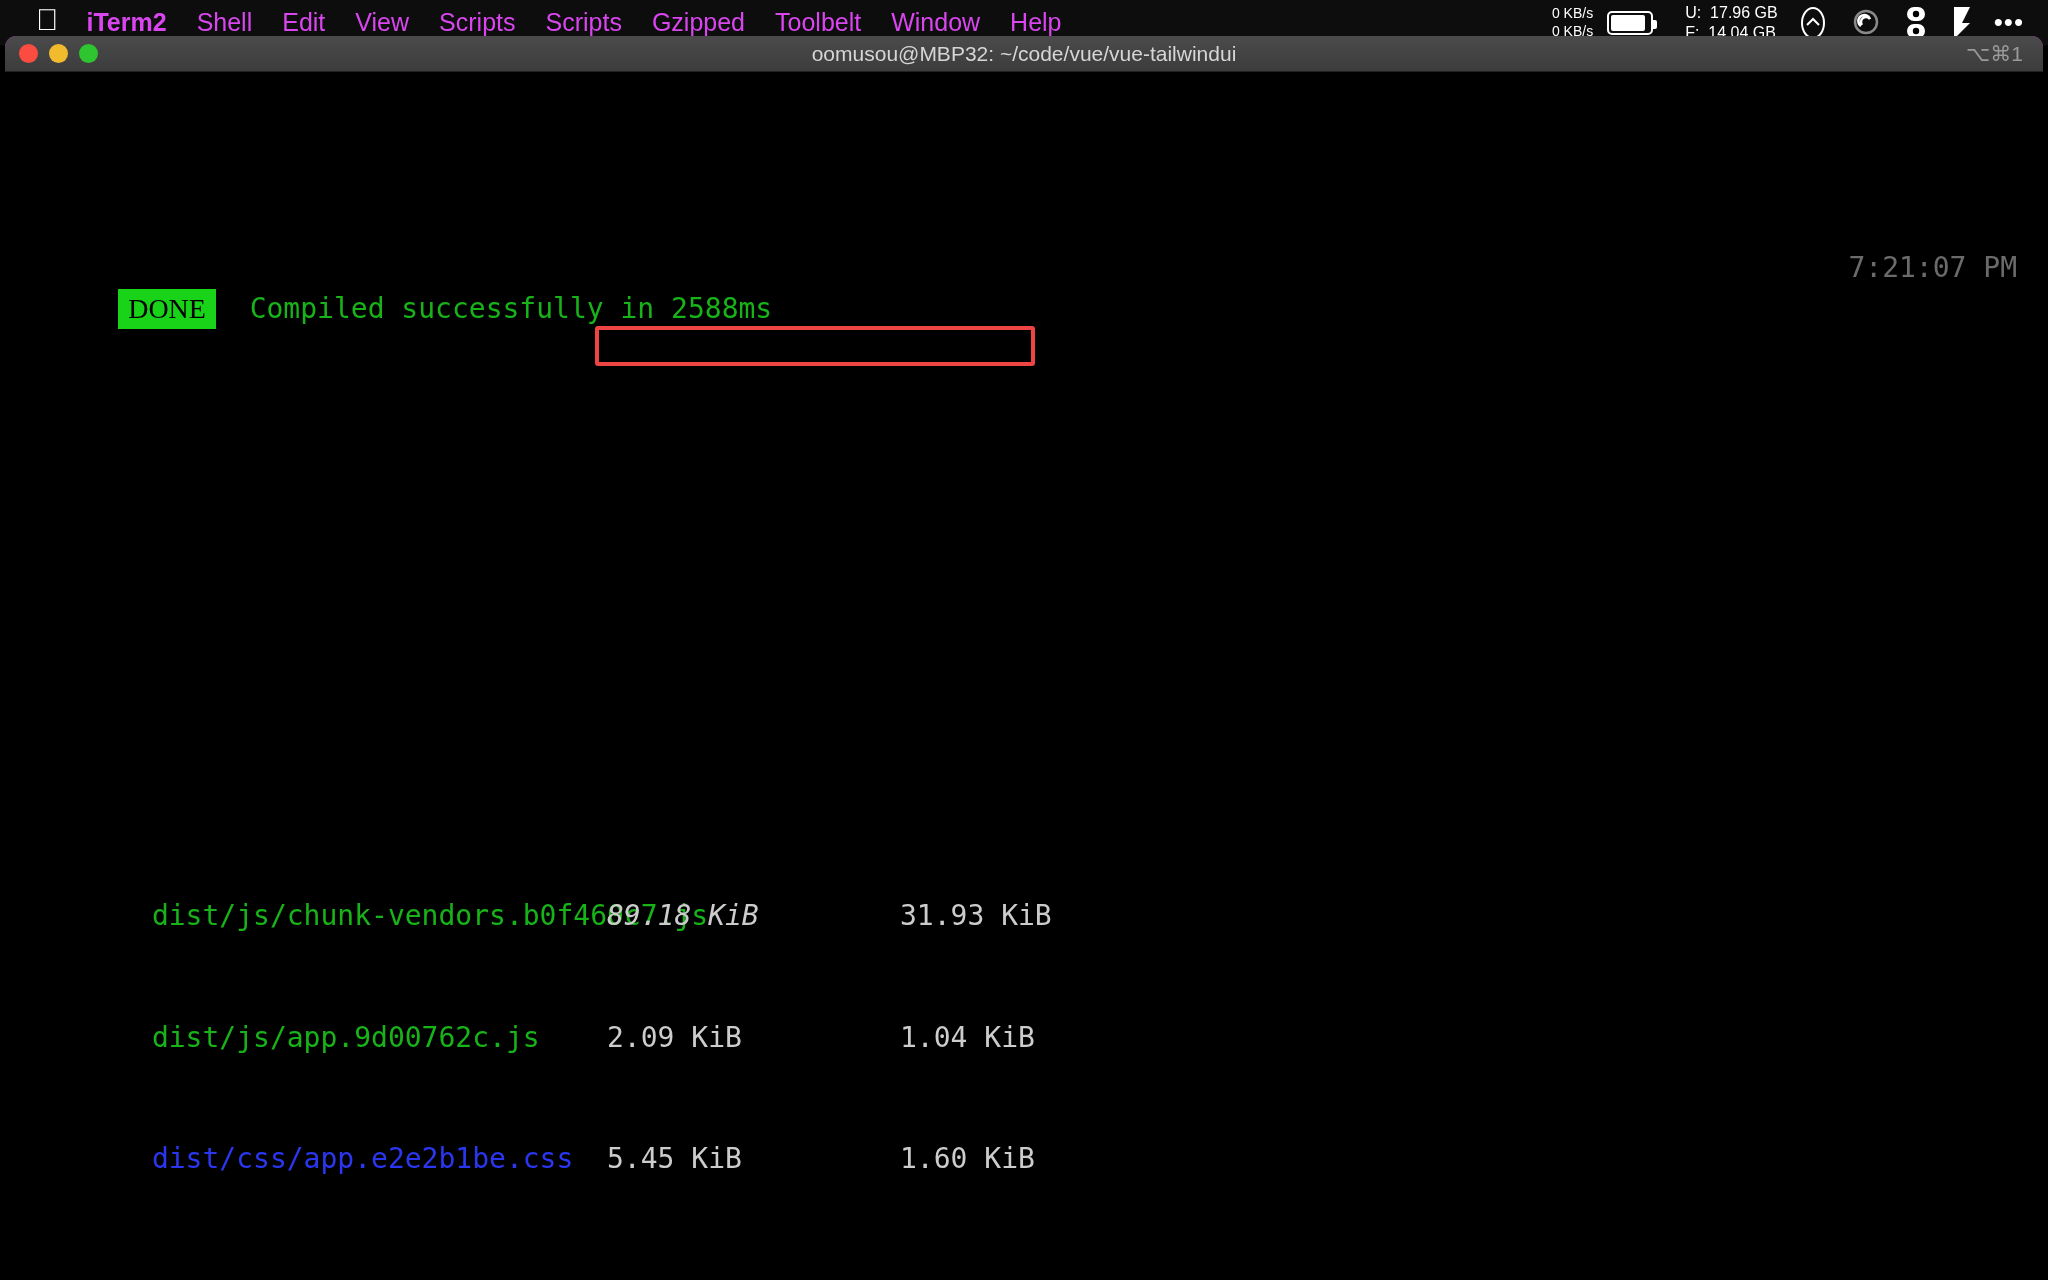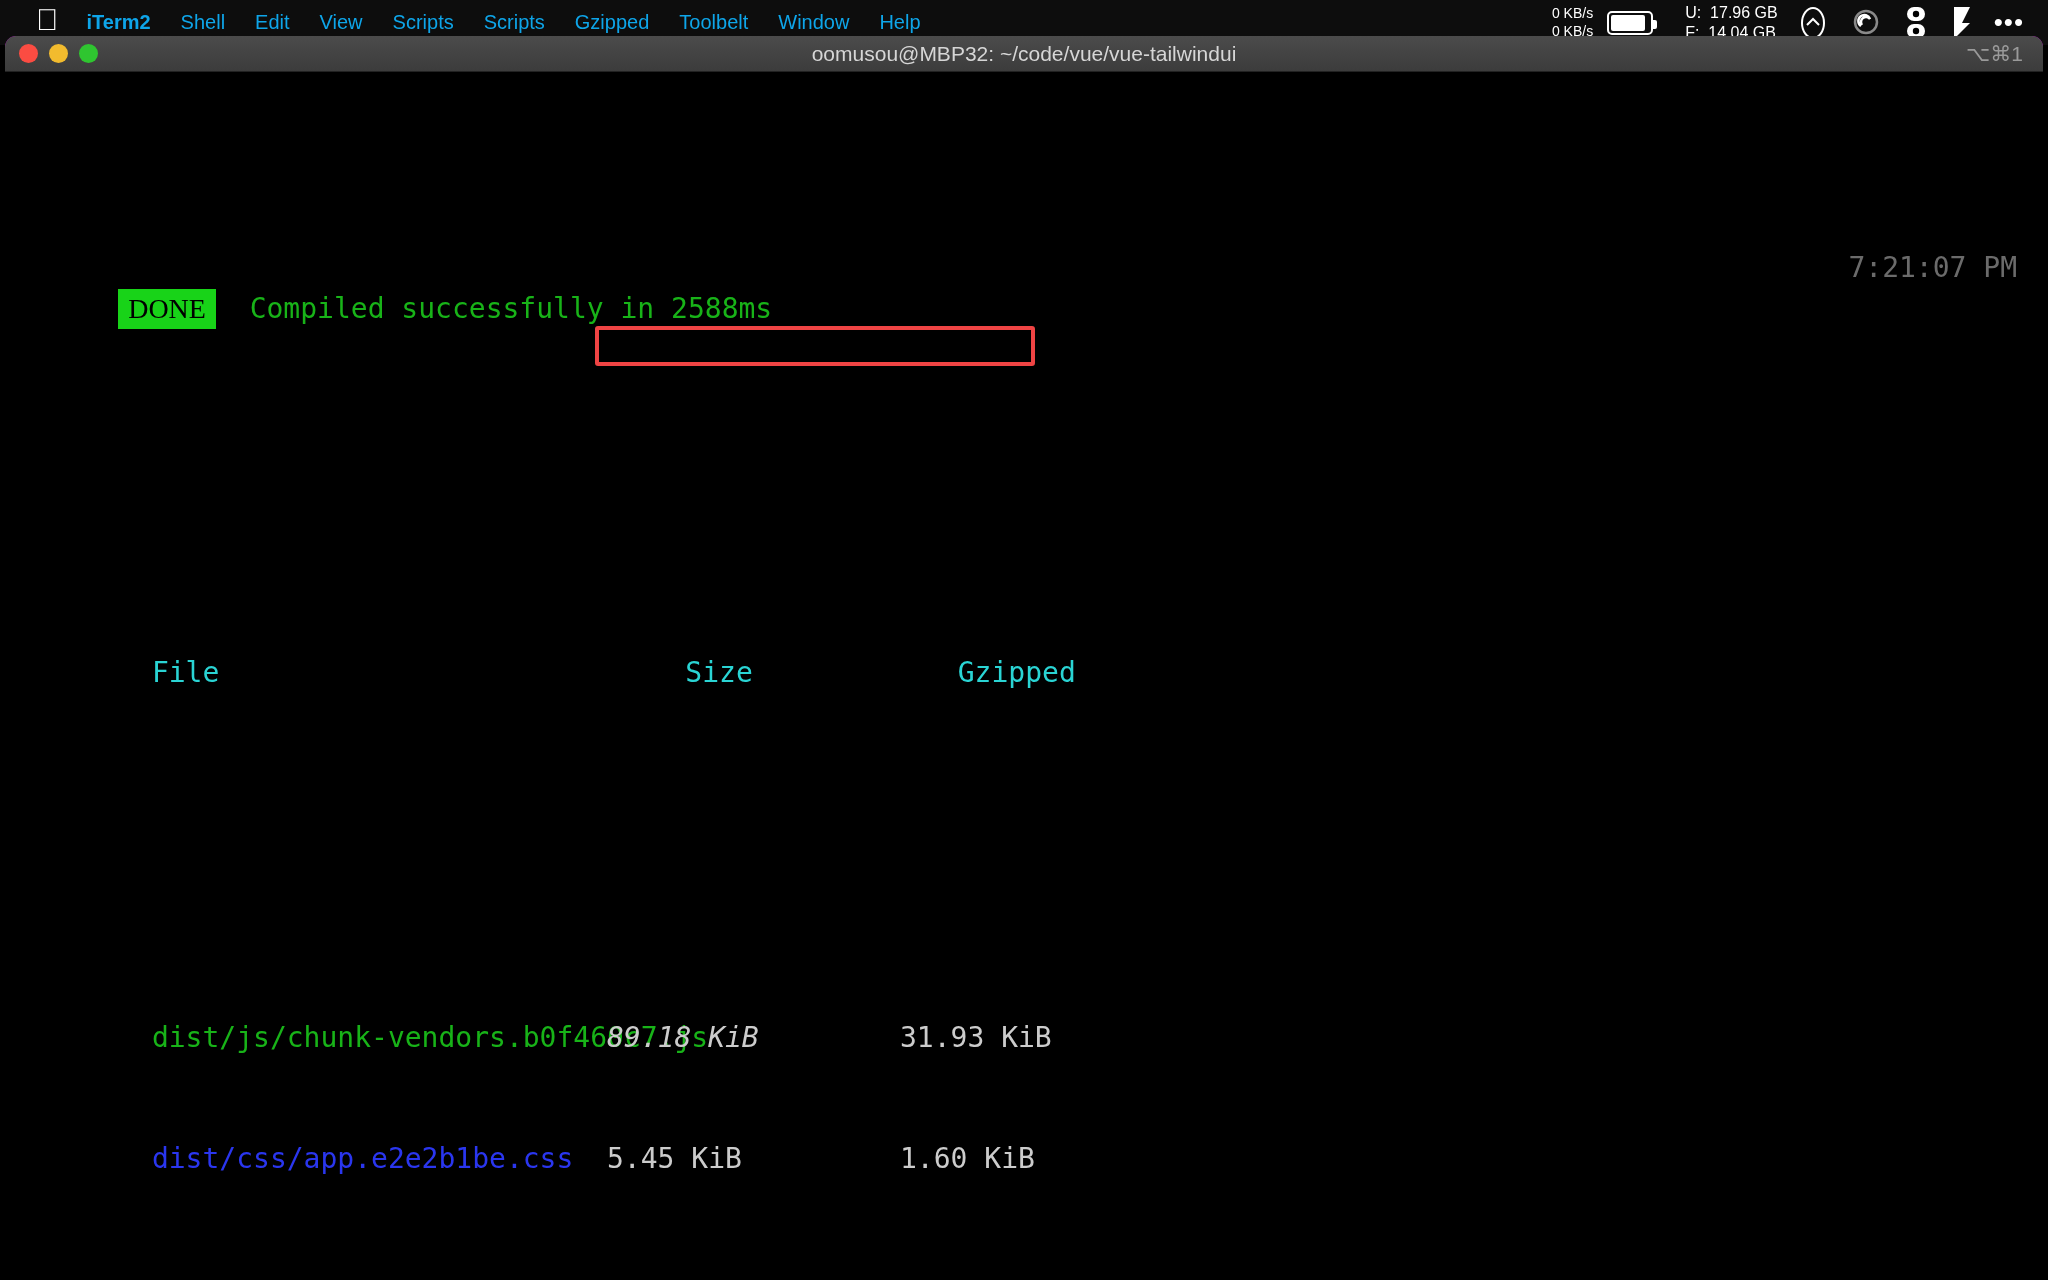--- a/index.html
+++ b/index.html
@@ -17,21 +17,21 @@
     display:flex; align-items:center;
     font-family:"Liberation Sans", sans-serif;
     color:#ffffff;
   }
   #menubar .apple{
     margin-left:36px; margin-right:28px;
     font-size:30px; line-height:1; color:#fff;
     position:relative; top:-3px;
   }
   .menu-item{
-    font-size:20px; color:#0ea5e9; margin-right:30px; white-space:nowrap;
+    font-size:25px; color:#d946ef; margin-right:30px; white-space:nowrap;
   }
   .menu-item.app-name{ font-weight:bold; }
   #menubar .spacer{ flex:1 1 auto; }
 
   
   .status-group{ display:flex; align-items:center; margin-right:26px; }
   .netspeed{
     display:flex; flex-direction:column; justify-content:center;
     font-size:14px; line-height:1.25; color:#fff; text-align:left;
     margin-right:14px;
@@ -200,31 +200,31 @@
 
     
     <div class="row">
       <span class="badge done">DONE</span><span class="g">  <span>Compiled successfully in 2588ms</span></span>
       <span class="timestamp">7:21:07 PM</span>
     </div>
 
     <div class="row"></div>
 
     
-    <div class="row">
-      <span class="cyan">  <span>File</span></span><span class="cyan" style="margin-left:466px;"><span>Size</span></span><span class="cyan" style="margin-left:205px;"><span>Gzipped</span></span>
-    </div>
 
     <div class="row"></div>
 
     
     <div class="row">
       <span class="g">  <span>dist/js/chunk-vendors.b0f460c7.js</span></span><span class="grey" style="position:absolute; left:602px;font-style:italic;"><span>89.18 KiB</span></span><span class="grey" style="position:absolute; left:895px;"><span>31.93 KiB</span></span>
     </div>
     <div class="row">
+      <span class="g">  <span>dist/js/app.9d00762c.js</span></span><span class="grey" style="position:absolute; left:602px;"><span>2.09 KiB</span></span><span class="grey" style="position:absolute; left:895px;"><span>1.04 KiB</span></span>
+    </div>
+    <div class="row">
       <span class="blue">  <span>dist/css/app.e2e2b1be.css</span></span><span class="grey" style="position:absolute; left:602px;"><span>5.45 KiB</span></span><span class="grey" style="position:absolute; left:895px;"><span>1.60 KiB</span></span>
     </div>
 
     
 
     
     
 
     
 

